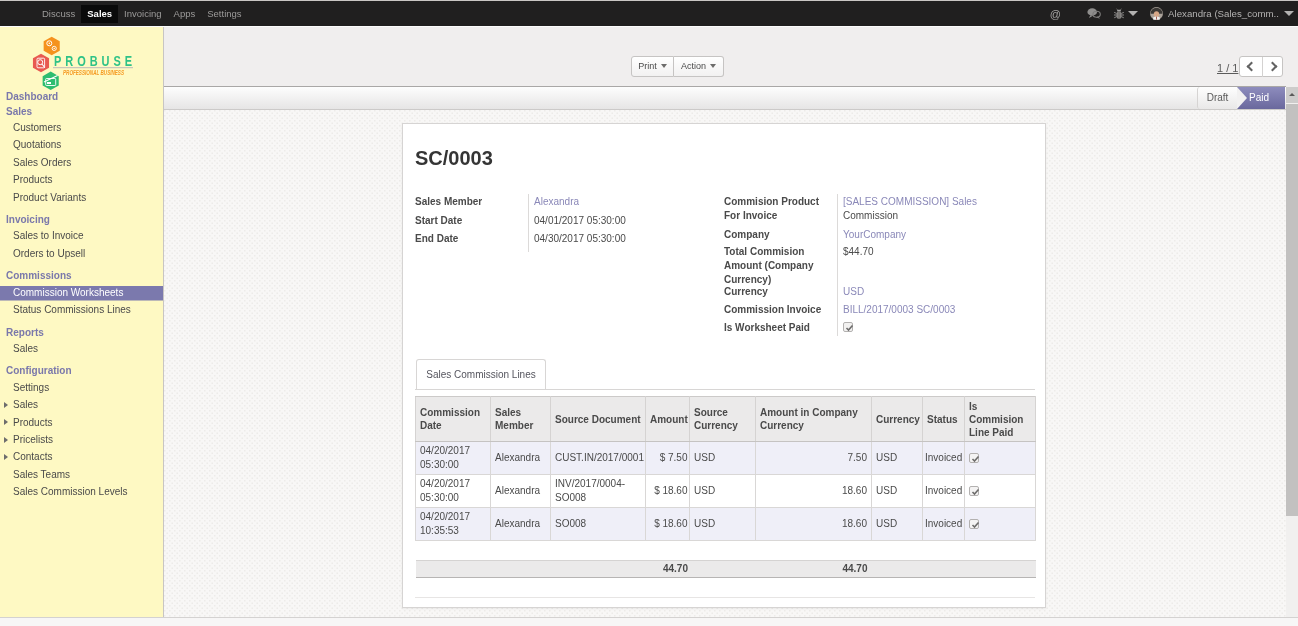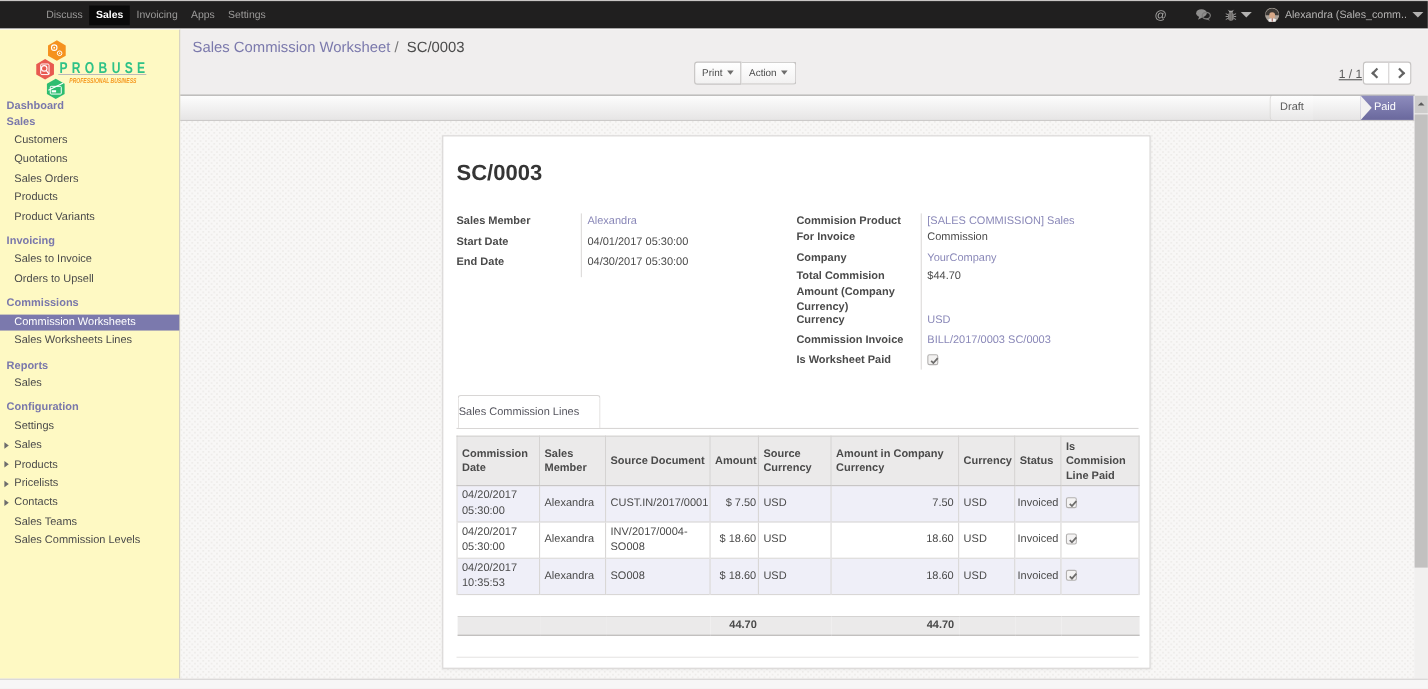--- a/index.html
+++ b/index.html
@@ -35,21 +35,21 @@
 .btn .caret { border-top-color:#6d6c6b; margin-left:4px; position:relative; top:-1px; }
 #pagercnt { position:absolute; left:1053px; top:35px; font-size:11px; color:#5b5b5b;text-decoration:underline; }
 #pagerbtns { position:absolute; left:1075px; top:29px; width:44px; height:21px; background:#fff; border:1px solid #c6c4c3; border-radius:3px; }
 #pagerbtns .sep { position:absolute; left:21.5px; top:0; width:1px; height:20px; background:#d4d2d1; }
 .chev { position:absolute; top:6.2px; width:7px; height:7px; border-left:2.2px solid #636363; border-bottom:2.2px solid #636363; }
 .chev.l { left:8px; transform:rotate(45deg); }
 .chev.r { left:29px; transform:rotate(225deg); }
 
 
 #statusbar { position:absolute; left:164px; top:86px; width:1122px; height:24px; background:linear-gradient(#fdfdfd,#e6e5e5); border-top:1px solid #a9a7a6; border-bottom:1px solid #cccac9; }
-#steps { position:absolute; right:1px; top:0; height:22px; display:flex;gap:43px; }
+#steps { position:absolute; right:1px; top:0; height:22px; display:flex; }
 .step { height:22px; line-height:22px; font-size:10px; }
 .step.draft { width:40px; text-align:center; color:#5a5a5a; background:linear-gradient(#fefefe,#e9e8e8); border-left:1px solid #d6d4d3; border-radius:3px 0 0 3px; }
 .step.paid { position:relative; width:48px; background:linear-gradient(#8d8cbd,#6a689d); color:#fff; text-align:right; padding-right:16px; }
 .step.paid .notch { position:absolute; left:0; top:0; width:0; height:0; border-top:11px solid transparent; border-bottom:11px solid transparent; border-left:10px solid #f2f1f1; }
 
 
 #formarea { position:absolute; left:164px; top:110px; width:1122px; height:507px;
   background-color:#f8f7f6;
 }
 #sheet { position:absolute; left:238px; top:13px; width:644px; height:485px; background:#fff; border:1px solid #d6d4d3; box-shadow:0 1px 2px rgba(0,0,0,0.06); }
@@ -57,21 +57,21 @@
 #sheet .f { position:absolute; font-size:10px; line-height:14px; color:#4a4a4a; }
 #sheet .lab { font-weight:bold; color:#4a4a4a; }
 #sheet .lnk { color:#8a88b8; }
 #title { position:absolute; left:12px; top:23px; font-size:20px; font-weight:bold; color:#353535; }
 .vsep { position:absolute; width:1px; background:#dcdad9; }
 .cb { position:absolute; width:10px; height:10px; border:1px solid #b3b1b0; background:#f2f1f0; border-radius:2px; }
 .cb svg { position:absolute; left:0.5px; top:1px; }
 
 
 #tabline { position:absolute; left:12px; top:264.5px; width:620px; height:1px; background:#d8d6d5; }
-#tab { position:absolute; left:13px; top:235px; width:130px; height:30px; background:#fff; border:1px solid #d8d6d5; border-bottom:none; border-radius:3px 3px 0 0; font-size:10px; color:#55555e; text-align:left; line-height:30px; }
+#tab { position:absolute; left:13px; top:235px; width:130px; height:30px; background:#fff; border:1px solid #d8d6d5; border-bottom:none; border-radius:3px 3px 0 0; font-size:10px; color:#55555e; text-align:center; line-height:30px; }
 
 
 #tbl { position:absolute; left:12px; top:272px; width:620px; border-collapse:collapse; table-layout:fixed; font-size:10px; color:#4a4a4a; }
 #tbl th { background:#ebeaea; font-weight:bold; text-align:left; vertical-align:middle; padding:2px 4px; line-height:13px; border:1px solid #d5d3d2; border-top:1px solid #cccac9; border-bottom:1px solid #c5c3c2; height:45px; }
 #tbl td { padding:2px 4px; line-height:14px; vertical-align:middle; border-left:1px solid #d9d7d6; border-right:1px solid #d9d7d6; height:32px; }
 #tbl tr.odd td { background:#efeff8; }
 #tbl tbody tr { border-bottom:1px solid #d9d7d6; }
 #tbl .num { text-align:right; white-space:nowrap; }
 #tbl tr.emptyrow td { height:20px; border-bottom:1px solid #d5d3d2; border-left:none; border-right:none; background:#fff; }
 #tbl tfoot td { background:#ebeaea; font-weight:bold; height:17px; padding:1px 4px; border-bottom:1px solid #b7b5b4; border-left:none; border-right:none; }
@@ -153,36 +153,35 @@
     <div class="sitem">Customers</div>
     <div class="sitem">Quotations</div>
     <div class="sitem">Sales Orders</div>
     <div class="sitem">Products</div>
     <div class="sitem">Product Variants</div>
     <div class="shead">Invoicing</div>
     <div class="sitem">Sales to Invoice</div>
     <div class="sitem">Orders to Upsell</div>
     <div class="shead">Commissions</div>
     <div class="sitem sel">Commission Worksheets</div>
-    <div class="sitem">Sales Worksheets Lines</div>
+    <div class="sitem">Status Commissions Lines</div>
     <div class="shead">Reports</div>
     <div class="sitem">Sales</div>
     <div class="shead">Configuration</div>
     <div class="sitem">Settings</div>
     <div class="sitem"><span class="tri"></span>Sales</div>
     <div class="sitem"><span class="tri"></span>Products</div>
     <div class="sitem"><span class="tri"></span>Pricelists</div>
     <div class="sitem"><span class="tri"></span>Contacts</div>
     <div class="sitem">Sales Teams</div>
     <div class="sitem">Sales Commission Levels</div>
   </div>
 </div>
 
 <div id="cpanel">
-  <div id="breadcrumb">Sales Commission Worksheet <span style="color:#777;">/</span> <span class="bc2">&nbsp;SC/0003</span></div>
   <div class="btn" style="left:467px; width:43px; border-radius:3px 0 0 3px;">Print<span class="caret"></span></div>
   <div class="btn" style="left:510px; width:50px; border-left:none; border-radius:0 3px 3px 0;">Action<span class="caret"></span></div>
   <div id="pagercnt">1 / 1</div>
   <div id="pagerbtns">
       <span class="sep"></span>
       <span class="chev l"></span>
       <span class="chev r"></span>
     </div>
 </div>
 

